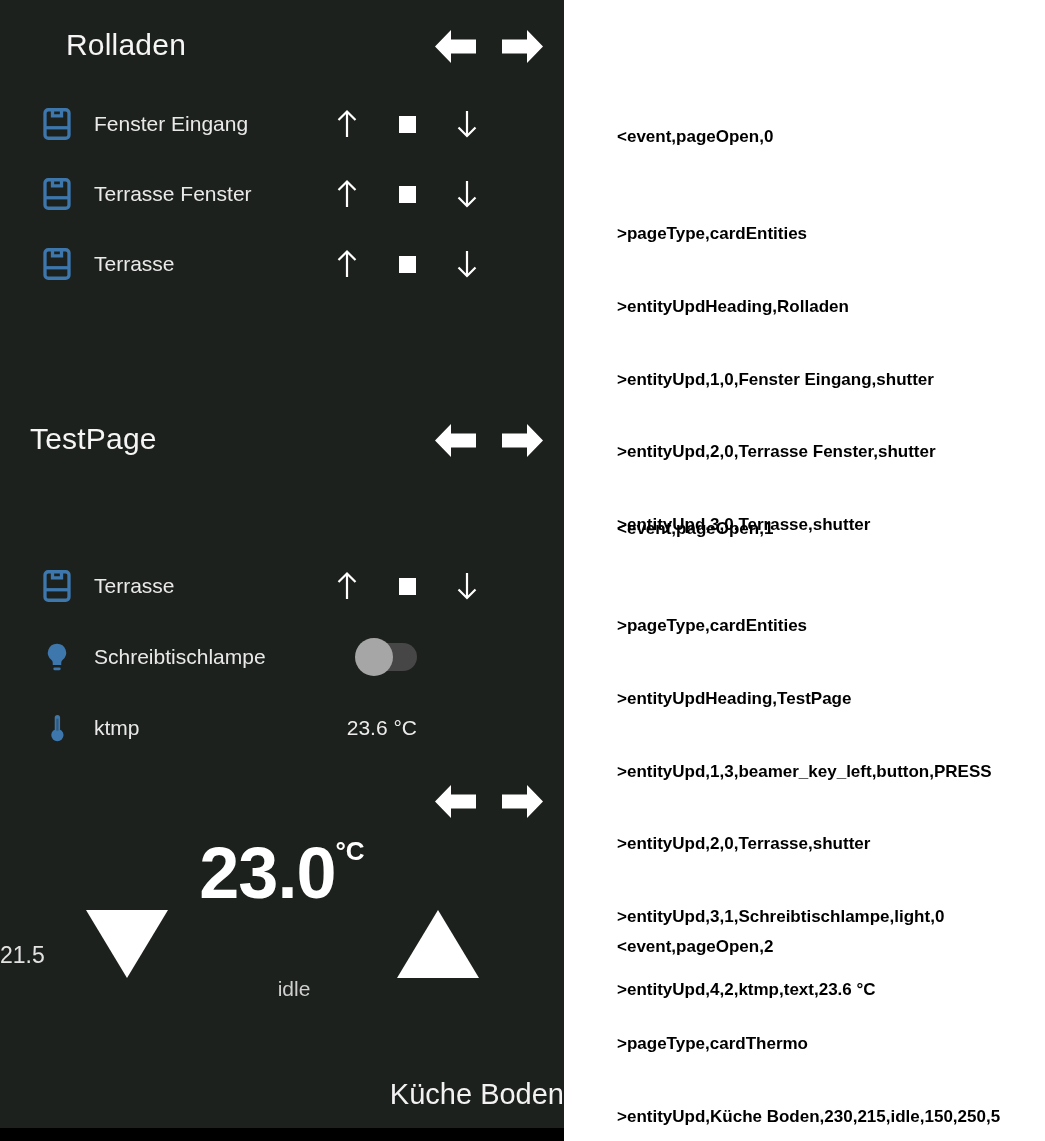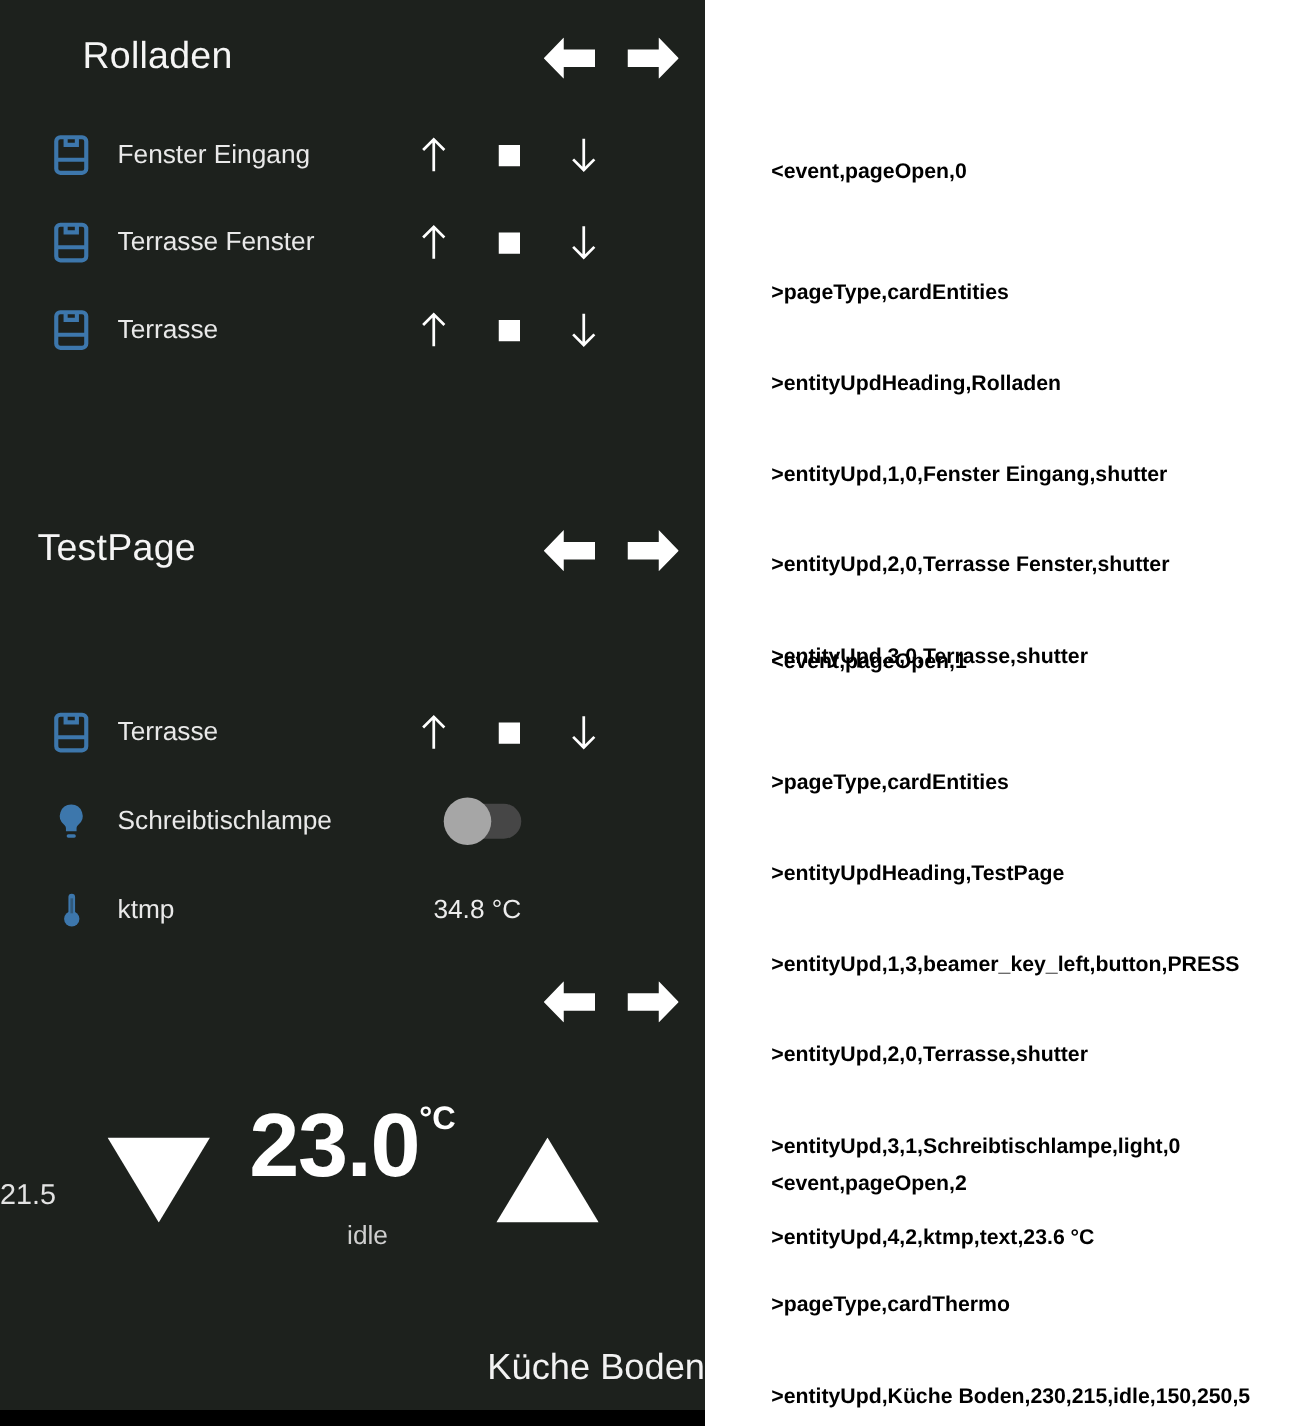--- a/index.html
+++ b/index.html
@@ -29,21 +29,21 @@
          color:#ececec;white-space:nowrap;}
   .press-btn{position:absolute;right:39px;top:50%;transform:translateY(-50%);background:none;border:none;
          padding:0;font-family:"Liberation Sans",sans-serif;font-size:20px;font-weight:700;
          letter-spacing:1px;color:#21a0e0;cursor:pointer;}
   .toggle{position:absolute;right:39px;top:50%;transform:translateY(-50%);width:58px;height:28px;
           border-radius:14px;background:#464646;border:none;padding:0;cursor:pointer;}
   .knob{position:absolute;left:-4px;top:-5px;width:38px;height:38px;border-radius:50%;background:#a6a6a6;}
 
   
   .thermo-temp{position:absolute;left:0;top:62px;width:564px;text-align:center;color:#fff;
-               font-weight:700;font-size:72px;line-height:1;letter-spacing:-1px;white-space:nowrap;margin-top:44px;}
+               font-weight:700;font-size:72px;line-height:1;letter-spacing:-1px;white-space:nowrap;}
   .thermo-unit{font-size:26px;letter-spacing:0;vertical-align:38px;}
   .tri-btn{position:absolute;width:82px;height:68px;background:none;border:none;padding:0;cursor:pointer;}
   .tri-down{left:86px;top:135px;}
   .tri-up{left:397px;top:135px;}
   .thermo-setpoint{position:absolute;left:0;top:167px;width:564px;text-align:left;
                    font-size:23px;color:#e3e3e3;}
   .thermo-state{position:absolute;left:0;top:202px;width:564px;text-align:center;
                 font-size:21px;color:#cfcfcf;padding-left:12px;}
   .thermo-title{position:absolute;left:0;top:303px;width:564px;text-align:right;
                 font-size:29px;color:#f2f2f2;}
@@ -230,21 +230,21 @@
           </button>
       </div>
 
       <div class="row" style="top:286px;">
         <span class="eicon">
             <svg width="32" height="36" viewBox="0 0 24 24">
               <use href="#ico-thermo"></use>
             </svg>
           </span>
         <span class="elabel">ktmp</span>
-        <span class="value">34.8 °C</span>
+        <span class="value">23.6 °C</span>
       </div>
     </div>
 
     <div class="card" style="top:775px;height:353px;">
       <div class="nav-arrows" style="top:10px;">
         <button class="nav-btn">
           <svg width="41" height="33" viewBox="0 0 41 33">
               <use href="#ico-nav-left"></use>
             </svg>
         </button>

